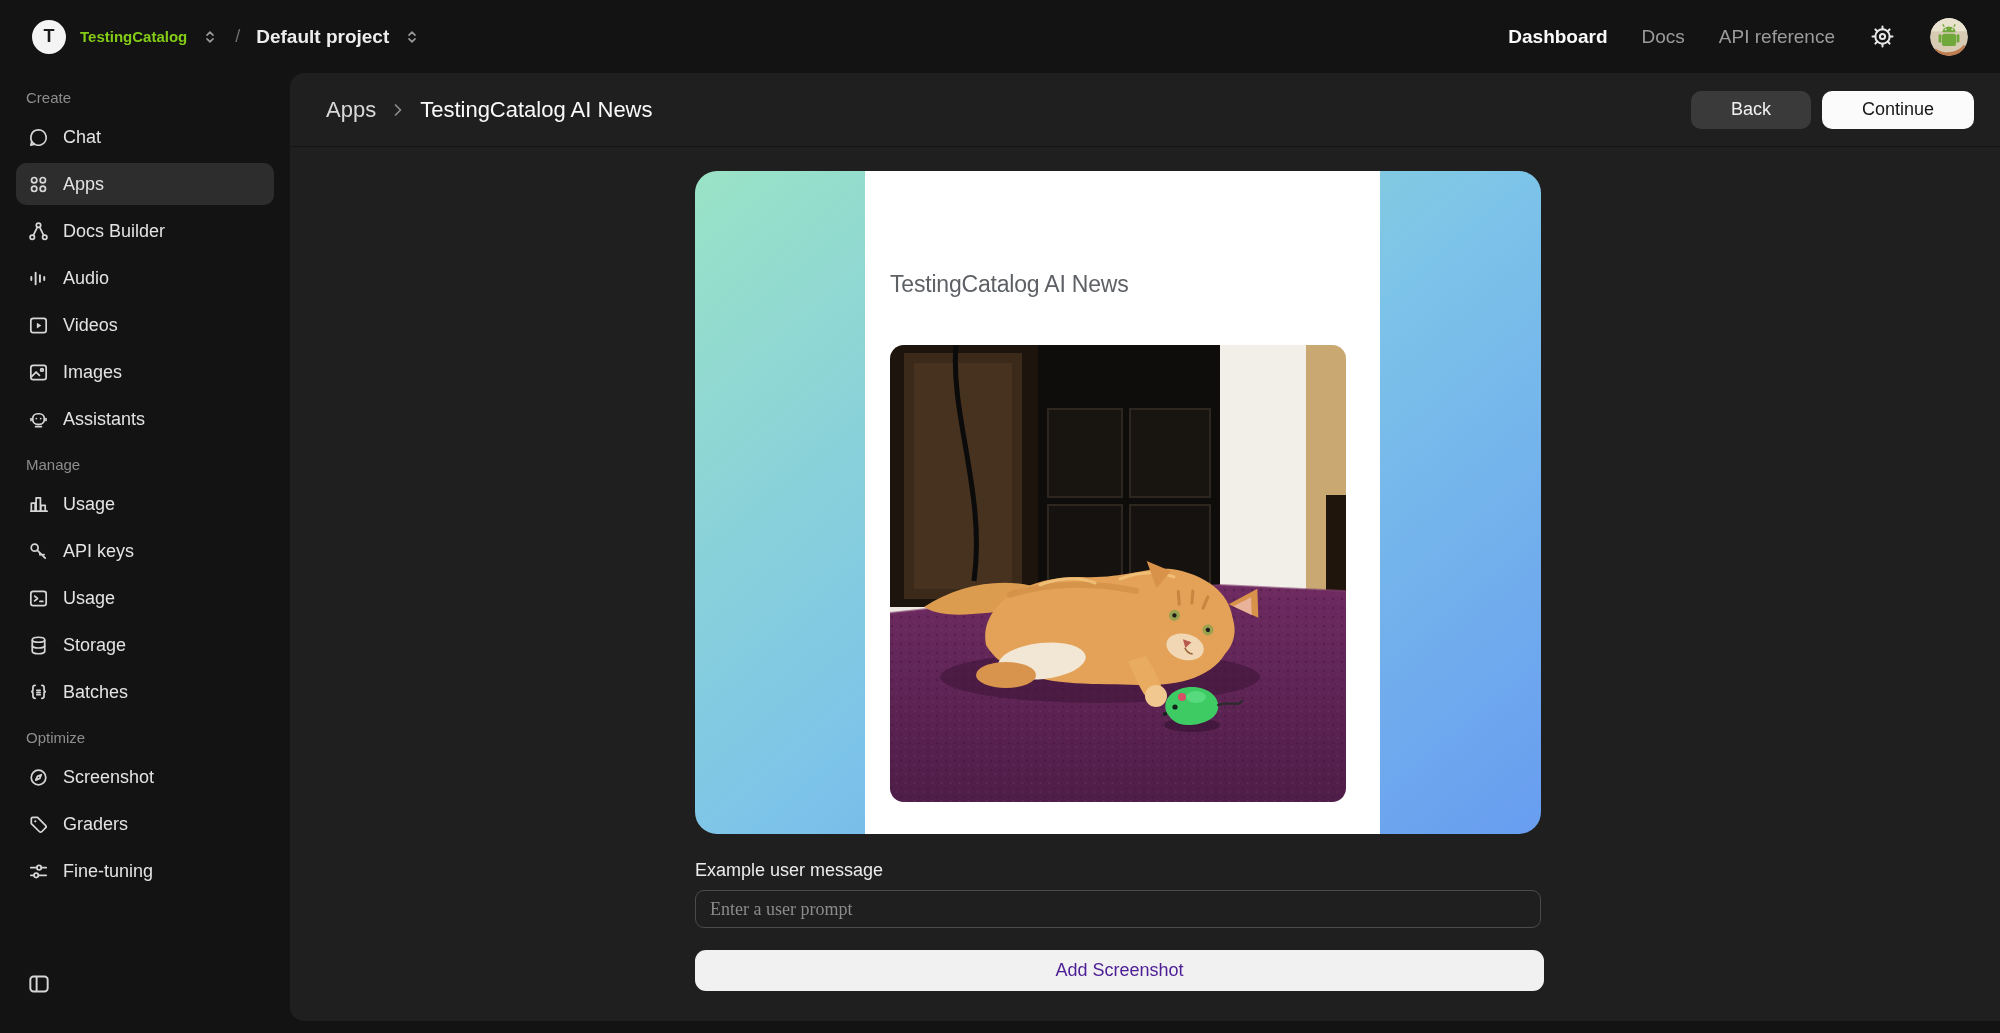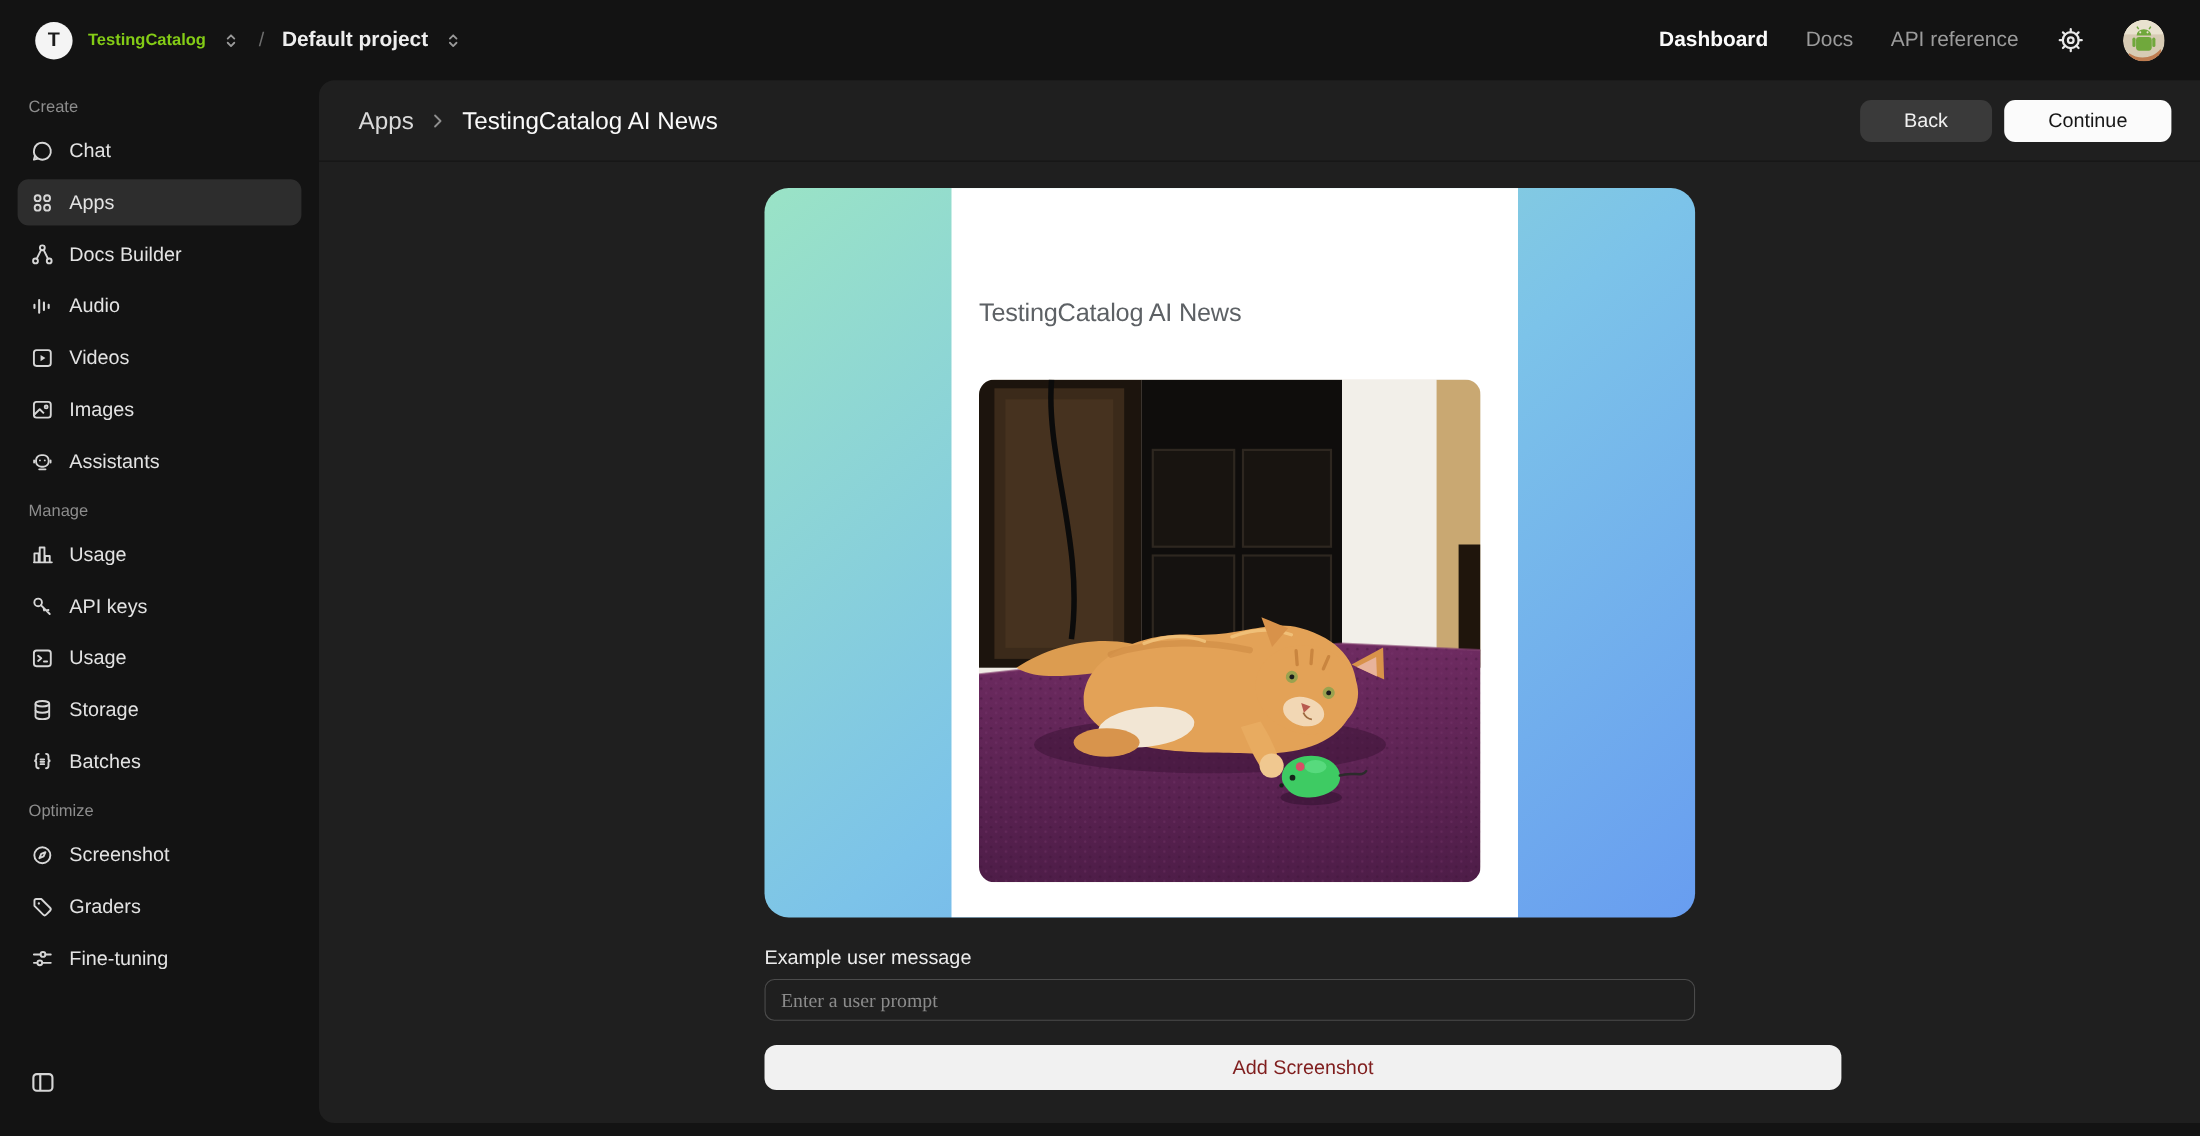--- a/index.html
+++ b/index.html
@@ -88,22 +88,22 @@
 
   
   .form-label { margin:26px 0 9px 0; font-size:18px; color:#ececec; }
   .prompt-input {
     width:846px; height:38px; border-radius:9px; border:1px solid #4b4b4b;
     background:transparent; color:#e8e8e8; font-size:18px; padding:0 14px;
     font-family:Liberation Serif, serif; outline:none;
   }
   .prompt-input::placeholder { color:#8b8b8b; }
   .add-screenshot {
-    margin-top:22px; width:979px; height:41px; border:none; border-radius:11px;
-    background:#f1f1f1; color:#7f1d1d; font-size:18px; font-weight:500;
+    margin-top:22px; width:849px; height:41px; border:none; border-radius:11px;
+    background:#f1f1f1; color:#4c1d95; font-size:18px; font-weight:500;
     font-family:"Liberation Sans",sans-serif; cursor:pointer;
     display:flex; align-items:center; justify-content:center;
   }
 </style>
 </head>
 <body>
 
 <header class="topbar">
   <div class="topbar-left">
     <div class="logo-circle">

